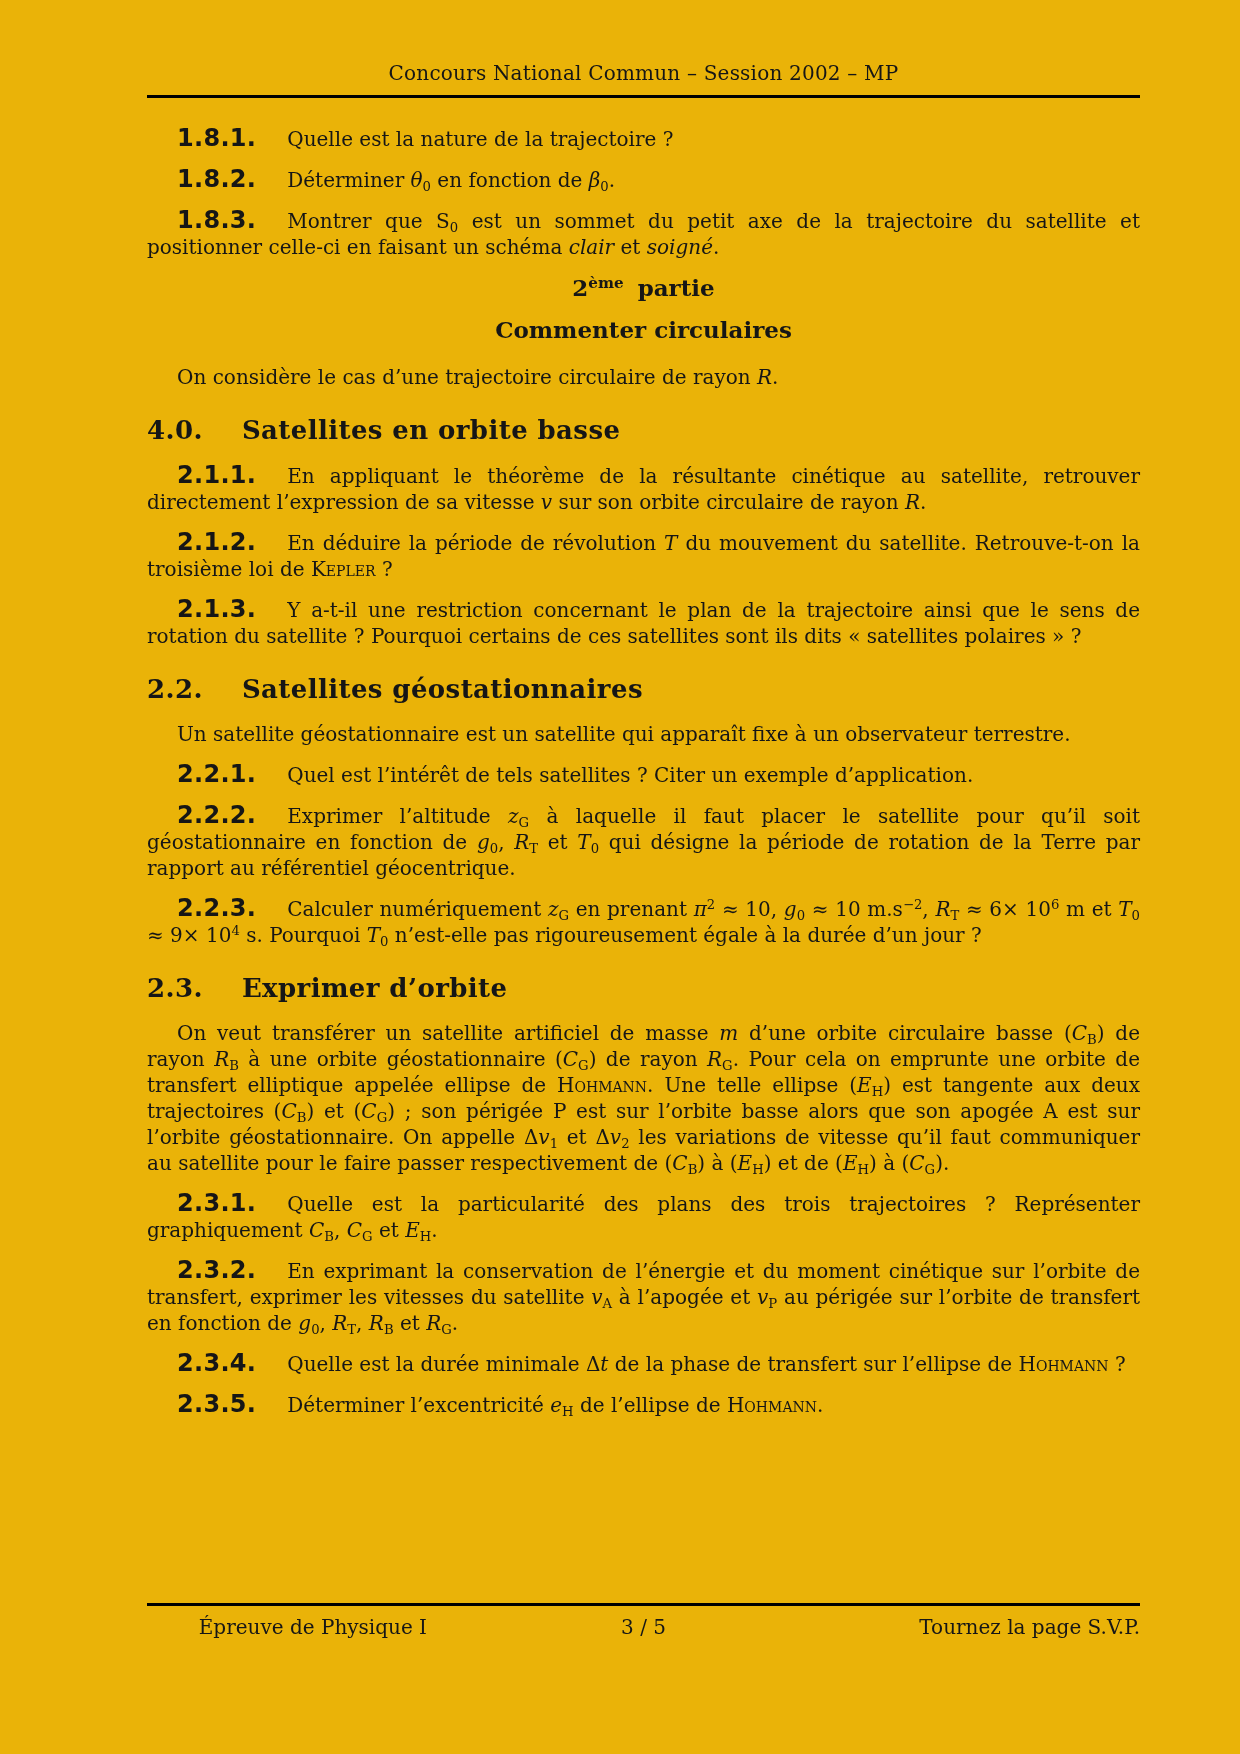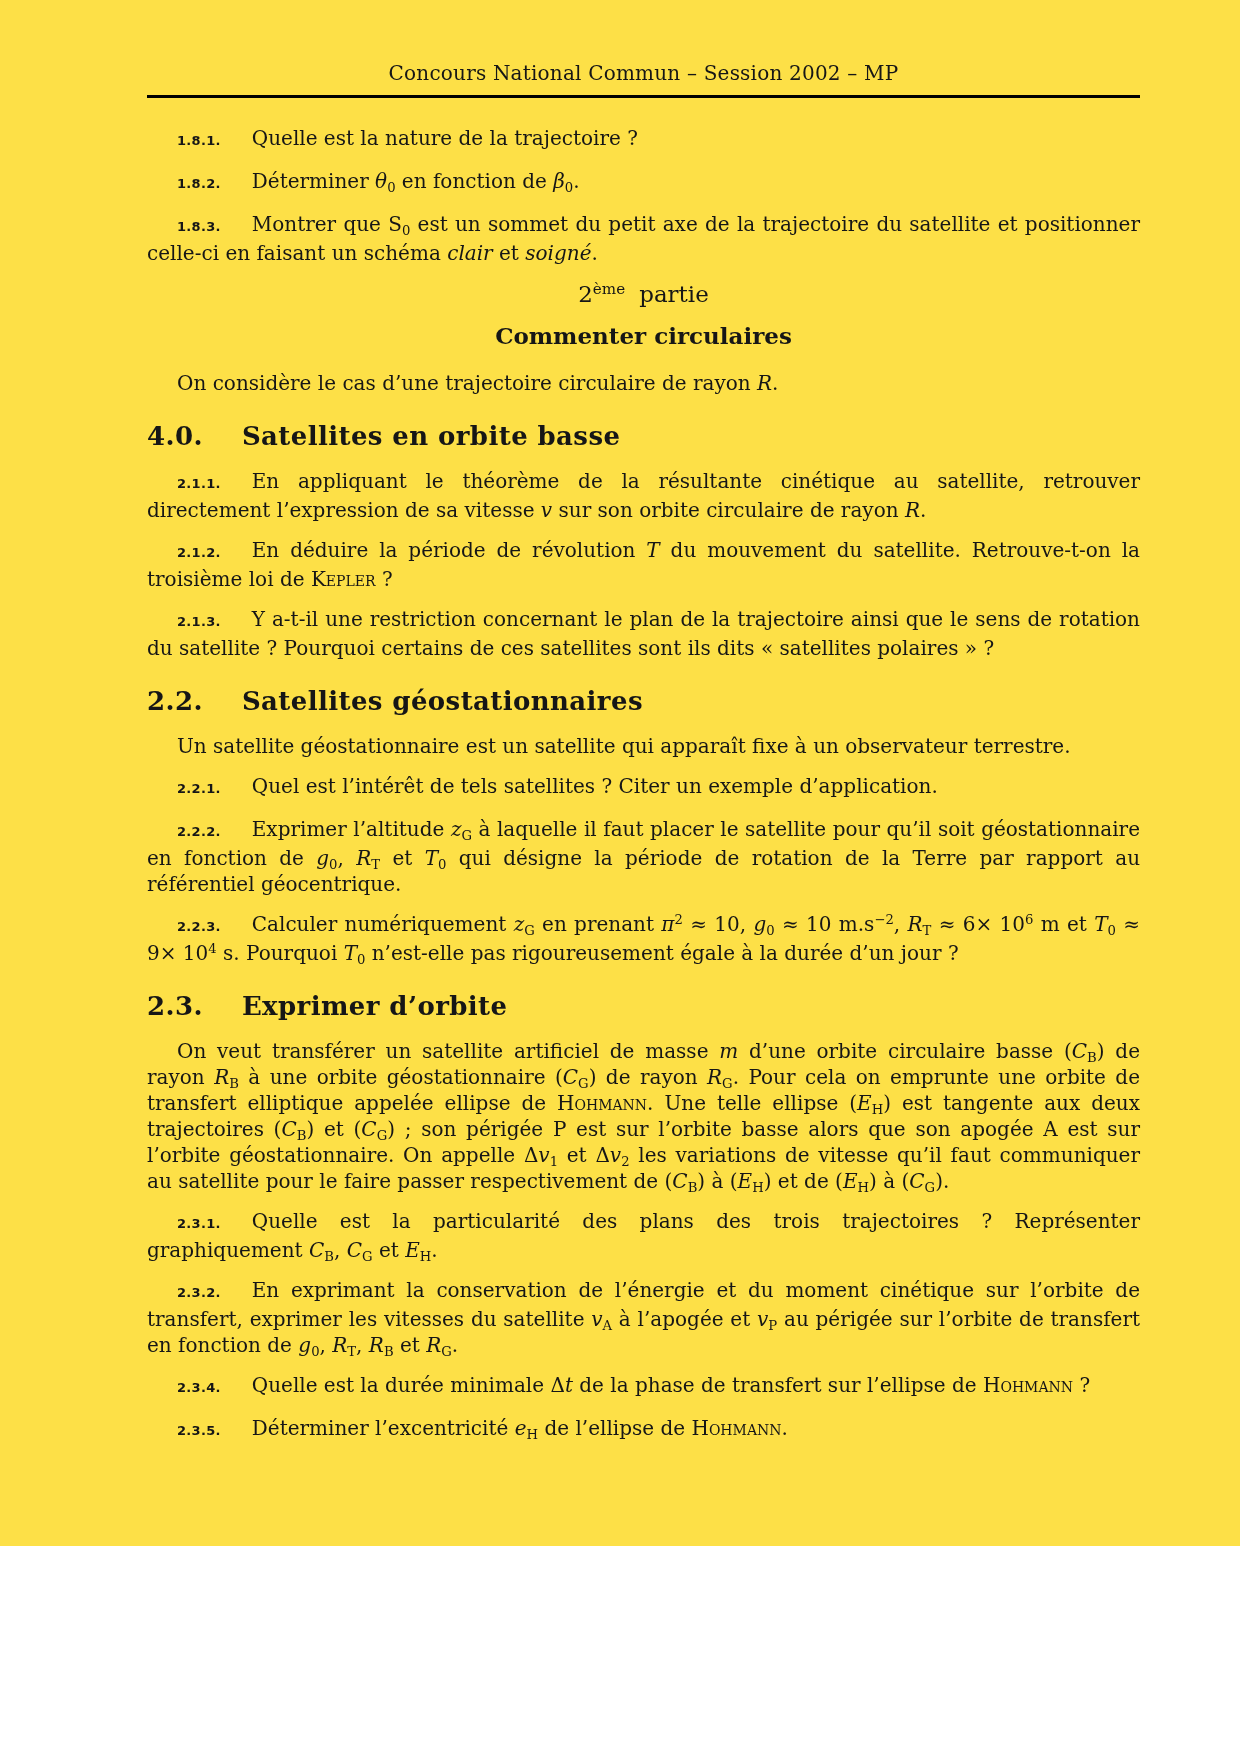--- a/index.html
+++ b/index.html
@@ -1,20 +1,20 @@
 <!DOCTYPE html>
 <html lang="fr"><head>
 <meta charset="utf-8">
 <style>
   html, body { margin: 0; padding: 0; background: #ffffff; }
   .page {
     position: relative;
     width: 1240px;
-    height: 1546px;
-    background: #fde047;
+    height: 1754px;
+    background: #eab308;
     color: #161616;
     font-family: "DejaVu Serif", serif;
     overflow: hidden;
   }
   .content {
     position: absolute;
     left: 147px;
     top: 60px;
     width: 993px;
   }
@@ -34,36 +34,36 @@
   .q, .para {
     font-size: 20px;
     line-height: 26px;
     text-align: justify;
     text-indent: 30px;
     margin: 0 0 14px 0;
   }
   .qnum {
     font-family: "DejaVu Sans", sans-serif;
     font-weight: bold;
-    font-size: 13px;
+    font-size: 24px;
     margin-right: 31px;
     letter-spacing: 0.3px;
   }
   .sec {
     font-size: 26px;
     font-weight: bold;
     letter-spacing: 0.4px;
     margin: 24px 0 16px 0;
     line-height: 32px;
   }
   .sec .secnum { margin-right: 39px; }
 
   .part-title {
     text-align: center;
-    font-weight: normal;
+    font-weight: bold;
     font-size: 23px;
     line-height: 28px;
     margin: 1px 0 14px 0;
   }
   .part-title .gap { display: inline-block; width: 14px; }
   .part-subtitle {
     text-align: center;
     font-weight: bold;
     font-size: 23px;
     line-height: 28px;

